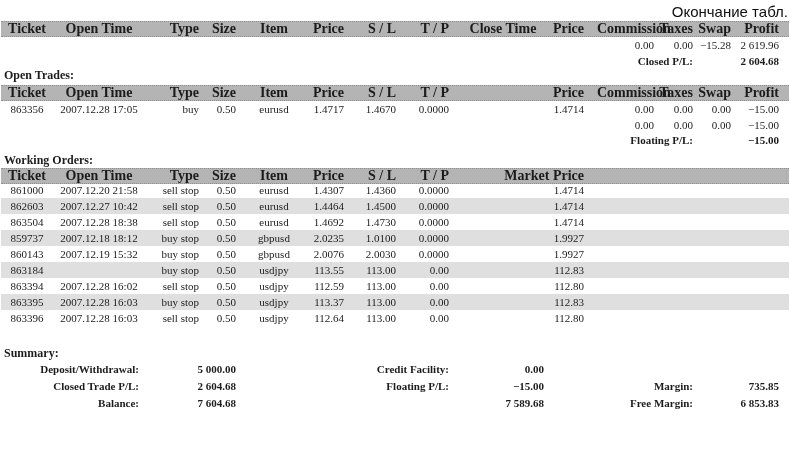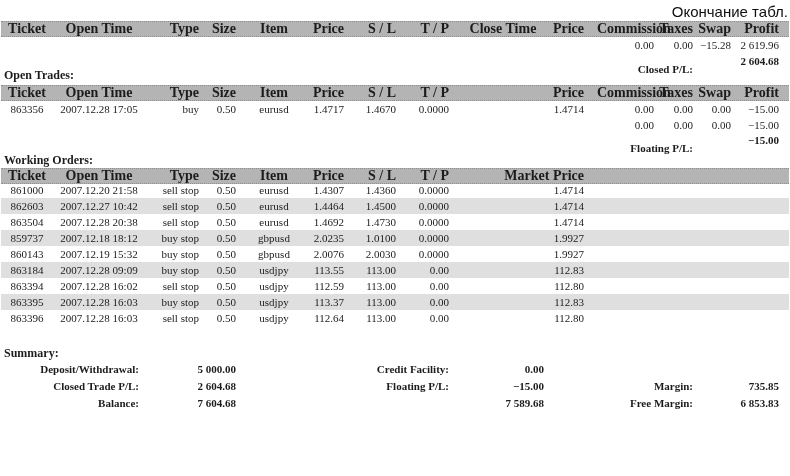--- a/index.html
+++ b/index.html
@@ -28,21 +28,21 @@
   .c-price{left:296px;width:47px;text-align:right;}
   .c-sl{left:348px;width:47px;text-align:right;}
   .c-tp{left:401px;width:47px;text-align:right;}
   .c-ctime{left:458px;width:88px;text-align:center;}
   .c-cprice{left:546px;width:37px;text-align:right;}
   .c-mprice{left:460px;width:123px;text-align:right;}
   .c-comm{left:596px;width:57px;text-align:right;}
   .c-taxes{left:652px;width:40px;text-align:right;}
   .c-swap{left:694px;width:36px;text-align:right;}
   .c-profit{left:734px;width:44px;text-align:right;}
-  .c-pl-label{left:570px;width:122px;text-align:right;margin-top:8px;}
+  .c-pl-label{left:570px;width:122px;text-align:right;}
   .hc{}
   
   .s-l1{left:0;width:138px;text-align:right;}
   .s-v1{left:140px;width:95px;text-align:right;}
   .s-l2{left:330px;width:118px;text-align:right;}
   .s-v2{left:450px;width:93px;text-align:right;}
   .s-l3{left:570px;width:122px;text-align:right;}
   .s-v3{left:700px;width:78px;text-align:right;}
 </style>
 </head>
@@ -152,21 +152,21 @@
     <div class="cell c-type">sell stop</div>
     <div class="cell c-size">0.50</div>
     <div class="cell c-item">eurusd</div>
     <div class="cell c-price">1.4464</div>
     <div class="cell c-sl">1.4500</div>
     <div class="cell c-tp">0.0000</div>
     <div class="cell c-mprice">1.4714</div>
   </div>
   <div class="row" style="top:214px;">
     <div class="cell c-ticket">863504</div>
-    <div class="cell c-otime">2007.12.28 20:38</div>
+    <div class="cell c-otime">2007.12.28 18:38</div>
     <div class="cell c-type">sell stop</div>
     <div class="cell c-size">0.50</div>
     <div class="cell c-item">eurusd</div>
     <div class="cell c-price">1.4692</div>
     <div class="cell c-sl">1.4730</div>
     <div class="cell c-tp">0.0000</div>
     <div class="cell c-mprice">1.4714</div>
   </div>
   <div class="row stripe" style="top:230px;">
     <div class="cell c-ticket">859737</div>
@@ -185,21 +185,20 @@
     <div class="cell c-type">buy stop</div>
     <div class="cell c-size">0.50</div>
     <div class="cell c-item">gbpusd</div>
     <div class="cell c-price">2.0076</div>
     <div class="cell c-sl">2.0030</div>
     <div class="cell c-tp">0.0000</div>
     <div class="cell c-mprice">1.9927</div>
   </div>
   <div class="row stripe" style="top:262px;">
     <div class="cell c-ticket">863184</div>
-    <div class="cell c-otime">2007.12.28 09:09</div>
     <div class="cell c-type">buy stop</div>
     <div class="cell c-size">0.50</div>
     <div class="cell c-item">usdjpy</div>
     <div class="cell c-price">113.55</div>
     <div class="cell c-sl">113.00</div>
     <div class="cell c-tp">0.00</div>
     <div class="cell c-mprice">112.83</div>
   </div>
   <div class="row" style="top:278px;">
     <div class="cell c-ticket">863394</div>

